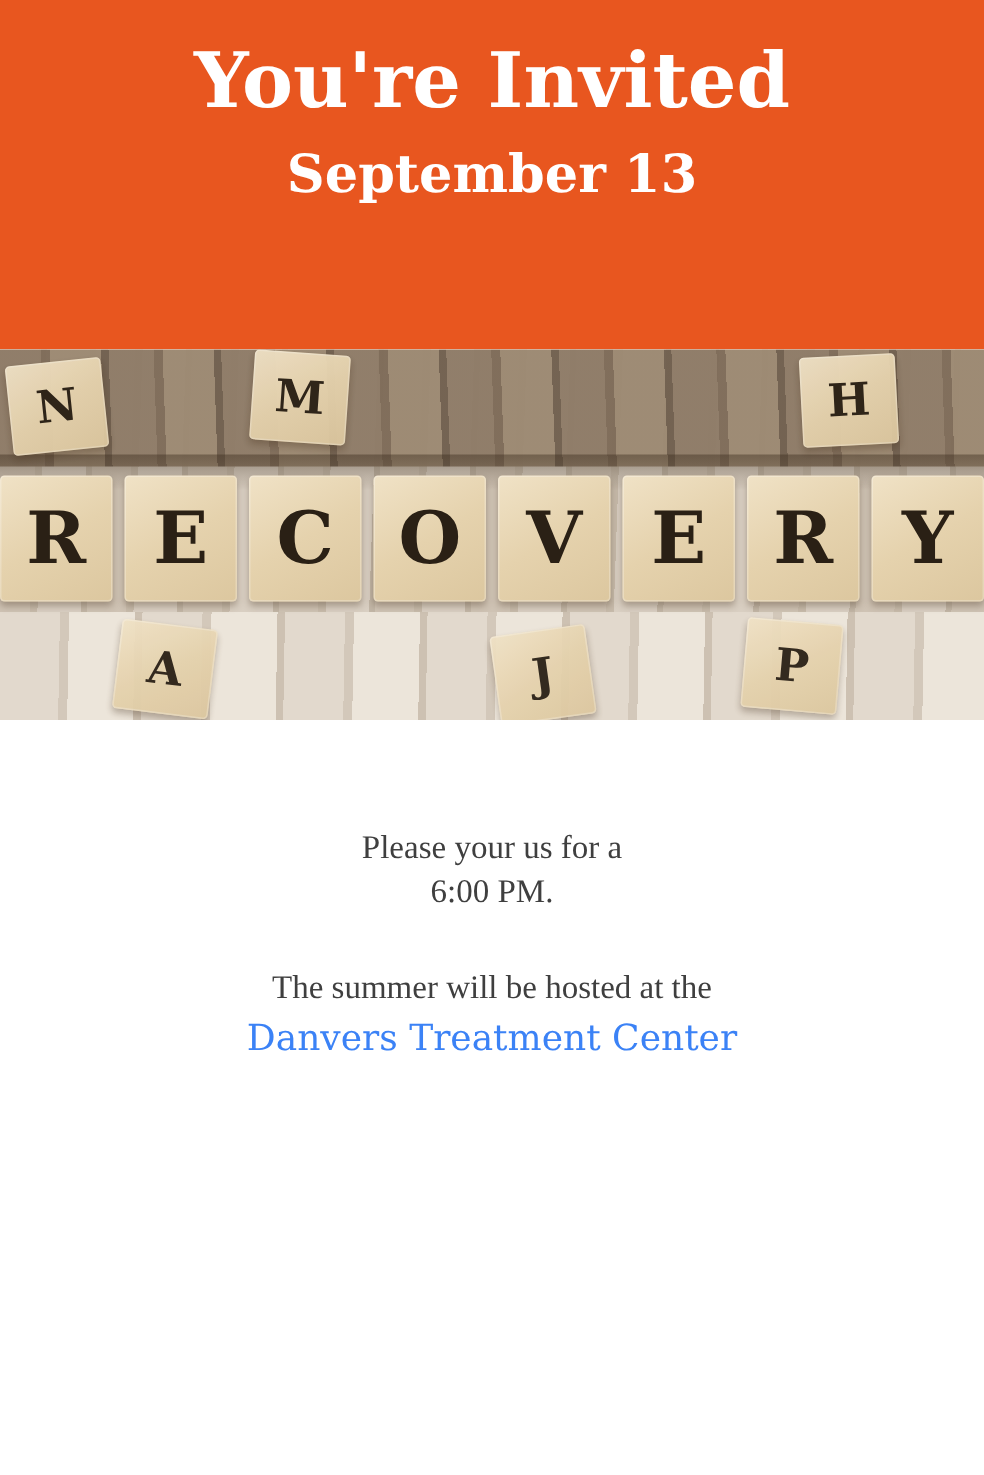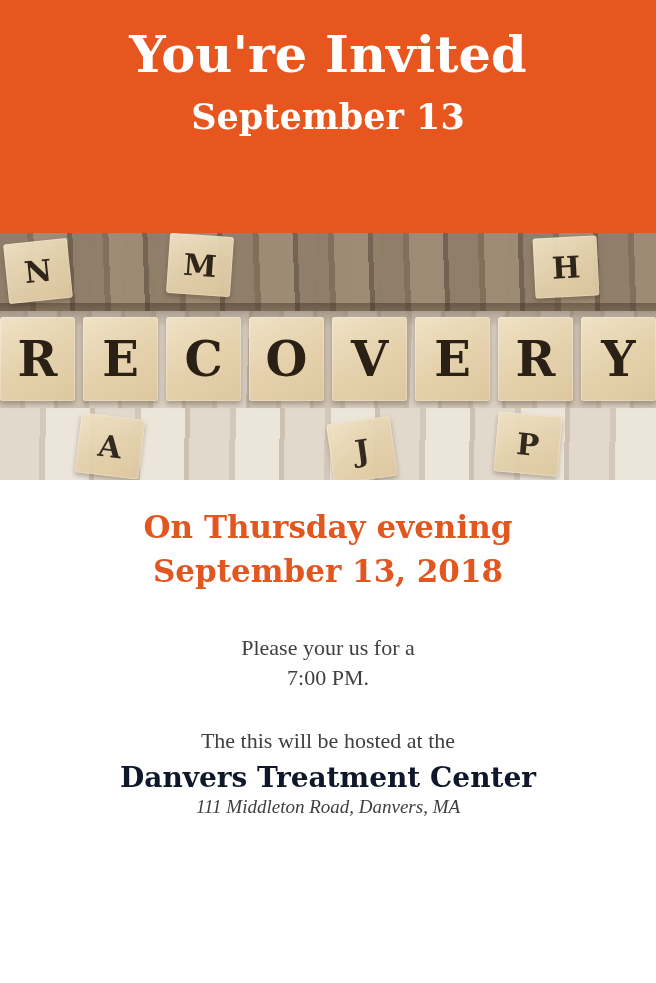--- a/index.html
+++ b/index.html
@@ -168,23 +168,23 @@
   .para {
     font-size: 22px;
     line-height: 1.33;
     color: #3f3f3f;
     margin: 0;
   }
   .block-join { margin-top: 42px; }
   .block-host { margin-top: 34px; }
   .venue {
     font-family: "DejaVu Serif", serif;
-    font-weight: bold;
-    color: #0f172a;
-    font-size: 28px;
+    font-weight: normal;
+    color: #3b82f6;
+    font-size: 24px;
     margin: 6px 0 2px 0;
   }
   .address {
     font-size: 19px;
     font-style: italic;
     color: #3f3f3f;
     margin: 0;
   }
   .block-footer { margin-top: 44px; }
 </style>
@@ -219,31 +219,26 @@
       <div class="tile">Y</div>
     </div>
 
     <div class="tile scatter s4">A</div>
     <div class="tile scatter s5">J</div>
     <div class="tile scatter s6">P</div>
   </div>
 
   <div class="body">
 
-    <div>
-      <div class="date-line">On Thursday evening</div>
-      <div class="date-line">September 13, 2018</div>
-    </div>
 
     <div class="block-join">
       <p class="para">Please your us for a</p>
-      <p class="para">7:00 PM.</p>
+      <p class="para">6:00 PM.</p>
     </div>
 
     <div class="block-host">
-      <p class="para">The this will be hosted at the</p>
+      <p class="para">The summer will be hosted at the</p>
       <p class="venue">Danvers Treatment Center</p>
-      <p class="address">111 Middleton Road, Danvers, MA</p>
     </div>
 
 
   </div>
 </div>
 
 </body></html>

